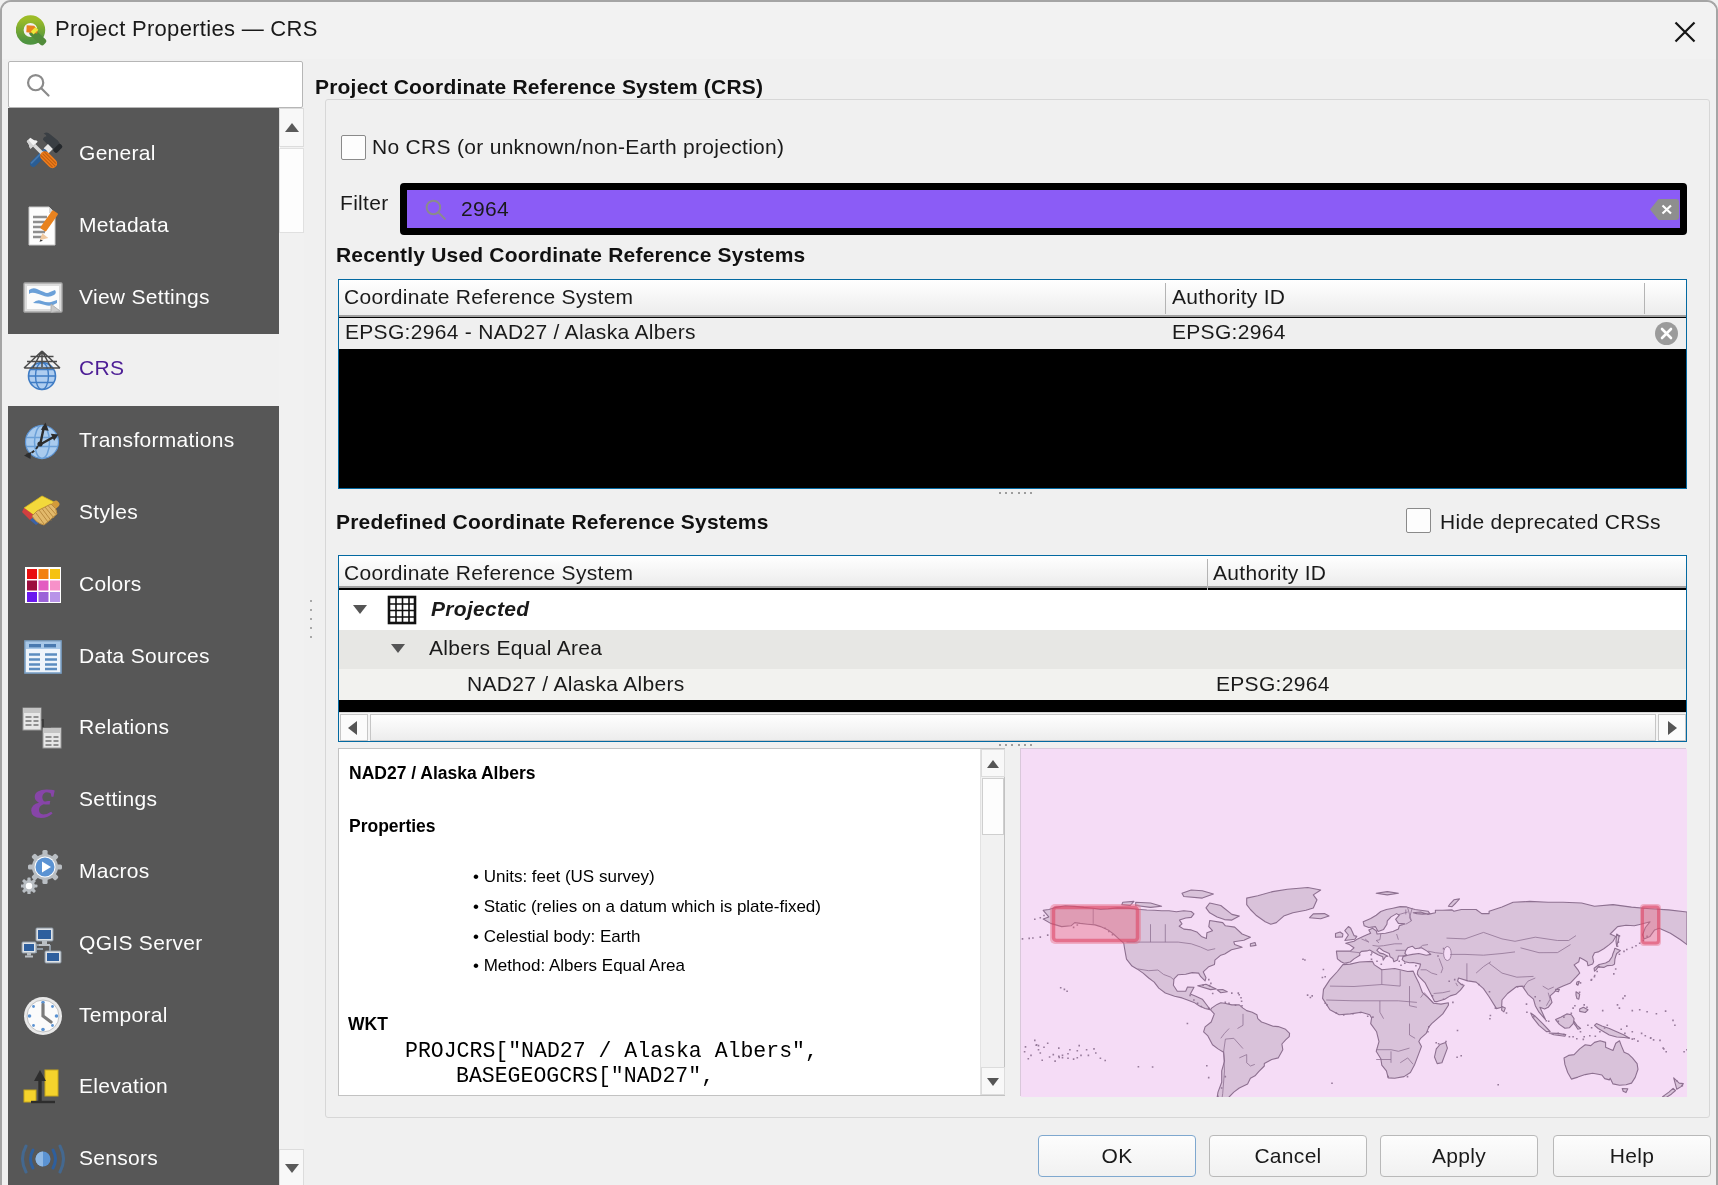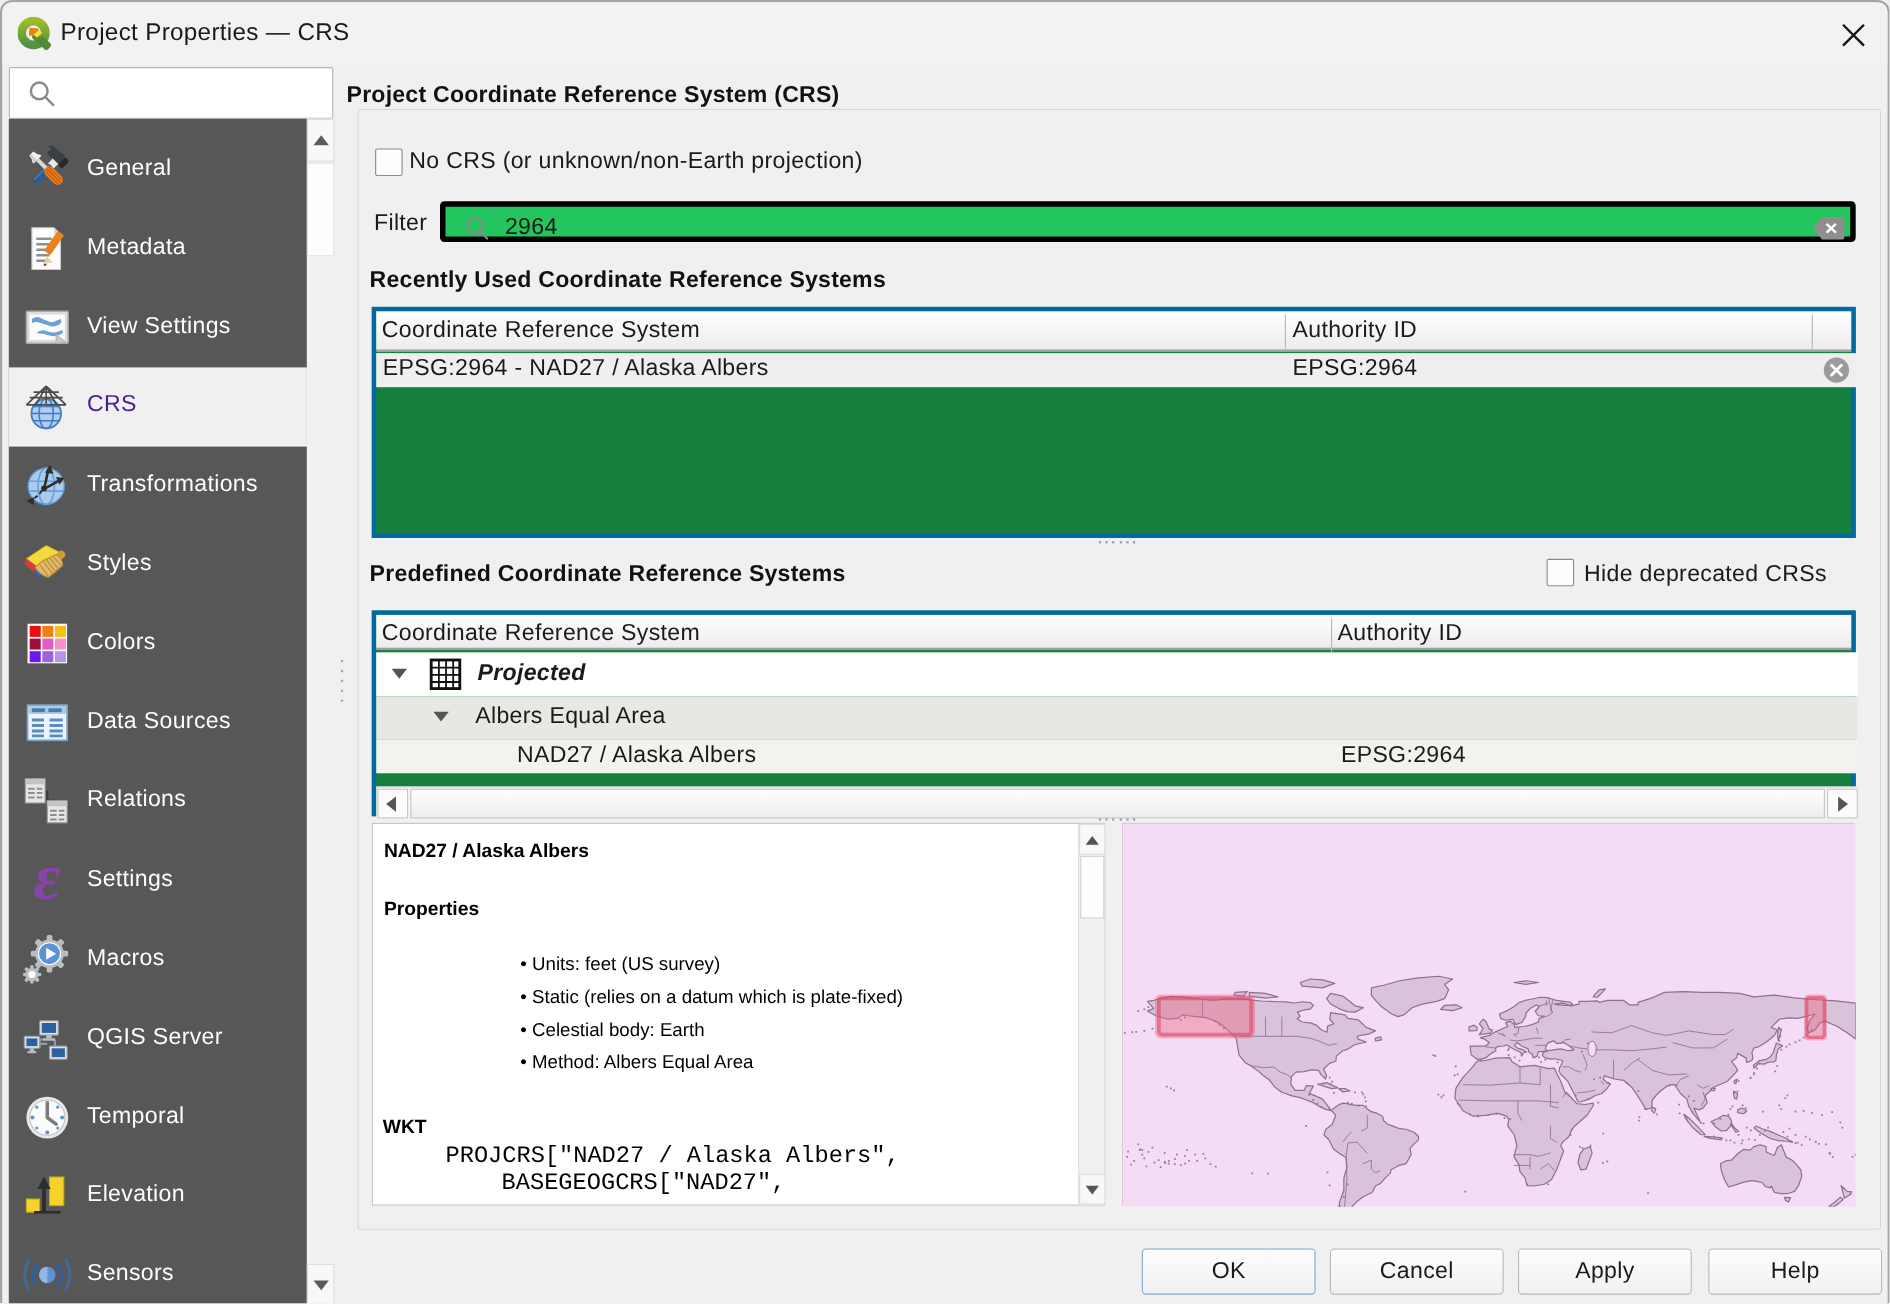--- a/index.html
+++ b/index.html
@@ -20,21 +20,21 @@
   .slabel { position:absolute; left:71px; top:22px; }
   .sscroll { position:absolute; left:277px; top:106px; width:25px; height:1079px; background:#f1f1f1; }
   .sbtn { position:absolute; left:0; width:25px; background:#f8f8f8; border:1px solid #dcdcdc; }
   .arrow { width:0; height:0; position:absolute; }
   h1.section { font-size:21px; letter-spacing:0.2px; font-weight:bold; color:#111;text-align:center; }
   .frame { position:absolute; left:323px; top:97px; width:1385px; height:1019px;
             border:1px solid #d7d7d7; border-radius:3px; }
   .cb { position:absolute; width:25px; height:25px; background:#fdfdfd; border:1px solid #8a8a8a; border-radius:2px; }
   .lbl20 { position:absolute; font-size:21px; letter-spacing:0.3px; color:#1a1a1a; white-space:nowrap; }
   .bld { font-weight:bold; }
-  .tbl { position:absolute; background:#15803d; border:4px solid #0369a1; }
+  .tbl { position:absolute; background:#000000; border:1px solid #0369a1; }
   .thead { position:absolute; left:0; top:0; right:0; height:37px;
             background:linear-gradient(#ffffff, #ececec); border-bottom:2px solid #a0a0a0; }
   .vdiv { position:absolute; top:3px; width:1px; height:31px; background:#b4b4b4; }
   .btn { position:absolute; top:1133px; width:158px; height:42px; background:linear-gradient(#fdfdfd,#f1f1f1);
           border:1px solid #b9b9b9; border-radius:4px; font-size:21px; letter-spacing:0.3px; color:#1a1a1a;
           text-align:center; line-height:40px; }
   .dots6 { position:absolute; width:34px; height:3px; }
   .dots6 i { position:absolute; top:0; width:2px; height:2px; background:#9d9d9d; }
   .mono { font-family:"Liberation Mono", monospace; }
 </style></head>
@@ -305,21 +305,21 @@
     <i class="abs" style="left:0;top:36px;width:2px;height:2px;background:#a8a8a8"></i>
   </div>
 
   <h1 class="section abs" style="left:313px;top:73px">Project Coordinate Reference System (CRS)</h1>
   <div class="frame"></div>
 
   <div class="cb" style="left:339px;top:133px"></div>
   <div class="lbl20" style="left:370px;top:133px">No CRS (or unknown/non-Earth projection)</div>
 
   <div class="lbl20" style="left:338px;top:189px">Filter</div>
-  <div class="abs" style="left:398px;top:181px;width:1287px;height:37px;background:#22c55e;border:5px solid #000000;border-radius:4px">
+  <div class="abs" style="left:398px;top:181px;width:1287px;height:52px;background:#8b5cf6;border:7px solid #000000;border-radius:4px">
     <div class="abs" style="left:16px;top:7px"><svg width="25" height="25" viewBox="0 0 24 24">
           <circle cx="10" cy="10" r="6.5" fill="none" stroke="#8b8b8b" stroke-width="1.9"></circle>
           <path d="M15 15 L21 21" stroke="#8b8b8b" stroke-width="1.9" stroke-linecap="round"></path>
         </svg></div>
     <div class="lbl20" style="left:54px;top:7px">2964</div>
     <svg class="abs" style="left:1243px;top:9px" width="29" height="21" viewBox="0 0 29 21">
       <path d="M8.5 0 H26 a3 3 0 0 1 3 3 V18 a3 3 0 0 1 -3 3 H8.5 L0 10.5 Z" fill="#8e8e8e"></path>
       <path d="M12.5 6.5 L21 14.5 M21 6.5 L12.5 14.5" stroke="#fff" stroke-width="2.2"></path>
     </svg>
   </div>

